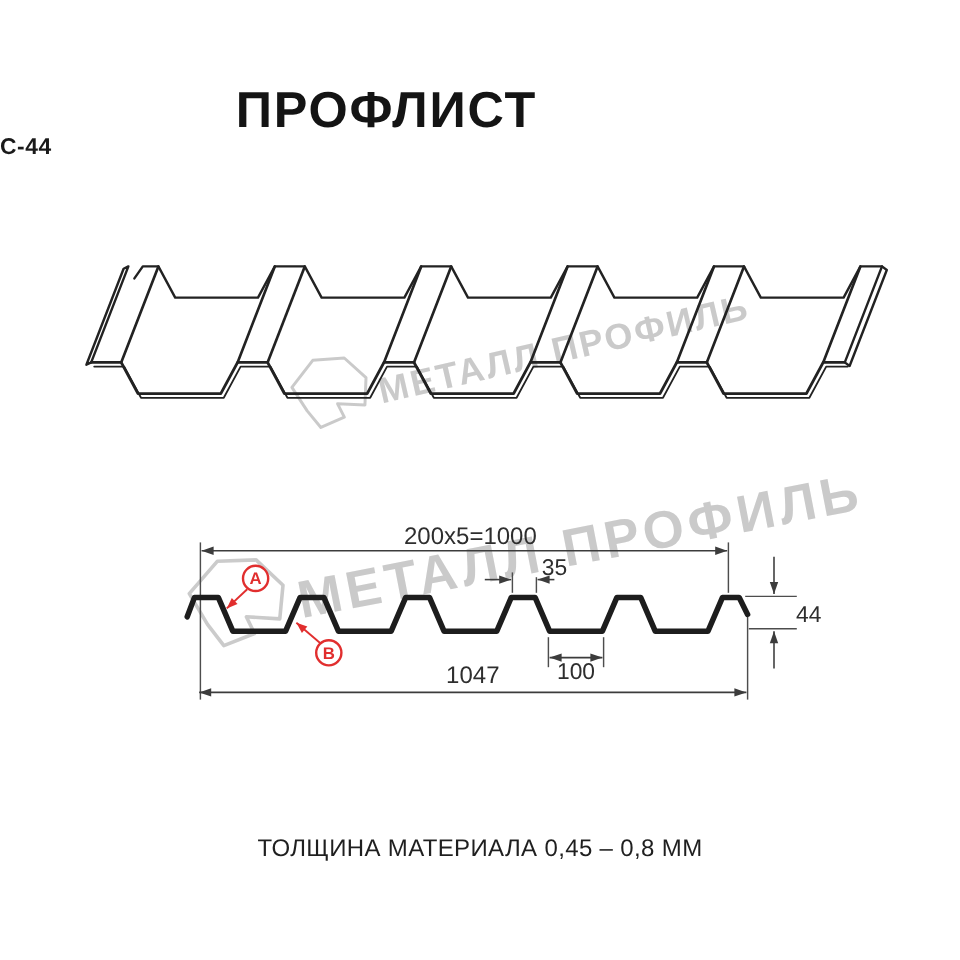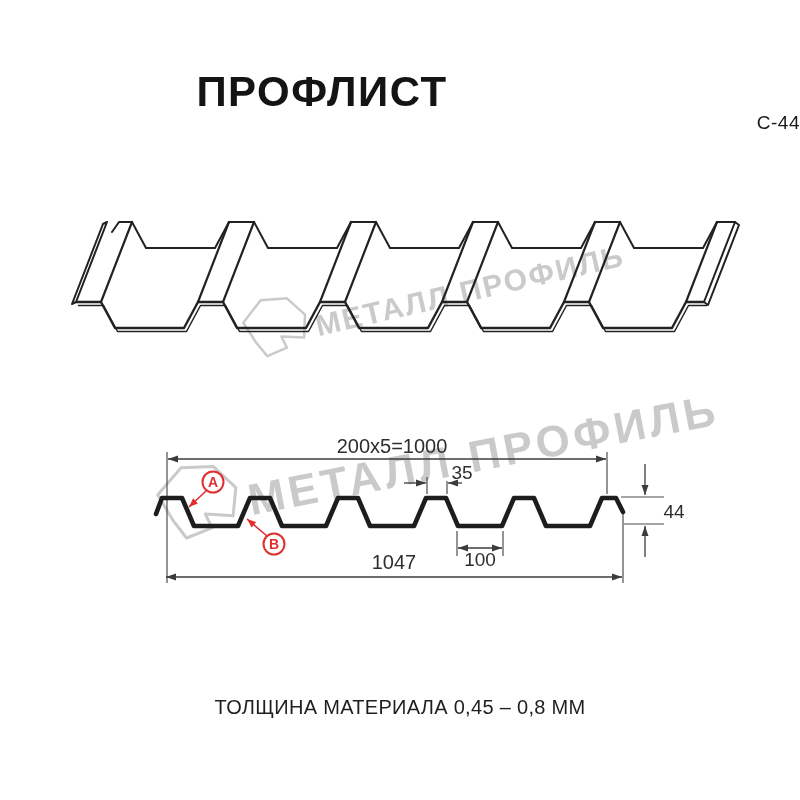--- a/index.html
+++ b/index.html
@@ -1,21 +1,21 @@
 <!DOCTYPE html>
 <html><head>
 <meta charset="utf-8">
 <style>
   html,body{margin:0;padding:0;background:#fff;}
   .page{position:relative;width:800px;height:800px;background:#ffffff;overflow:hidden;
         font-family:"Liberation Sans", sans-serif;}
   .title{position:absolute;top:68px;left:0;width:644px;text-align:center;
          font-size:42px;font-weight:800;letter-spacing:1.5px;color:#141414;}
-  .subtitle{position:absolute;top:112px;left:0;width:800px;text-align:right;
-         font-size:19px;font-weight:400;letter-spacing:.5px;color:#1a1a1a;}
+  .subtitle{position:absolute;top:112px;left:0;width:800px;text-align:left;
+         font-size:19px;font-weight:700;letter-spacing:.5px;color:#1a1a1a;}
   .footer{position:absolute;top:696px;left:0;width:800px;text-align:center;
          font-size:20px;font-weight:400;letter-spacing:.3px;color:#1f1f1f;}
   svg{position:absolute;left:0;top:0;}
   .dimtext{font-family:"Liberation Sans", sans-serif;fill:#2e2e2e;}
   .wmtext{font-family:"Liberation Sans", sans-serif;font-weight:bold;fill:#c8c8c8;}
   .redletter{font-family:"Liberation Sans", sans-serif;font-weight:bold;fill:#e12e2e;}
 </style>
 </head>
 <body>
 

